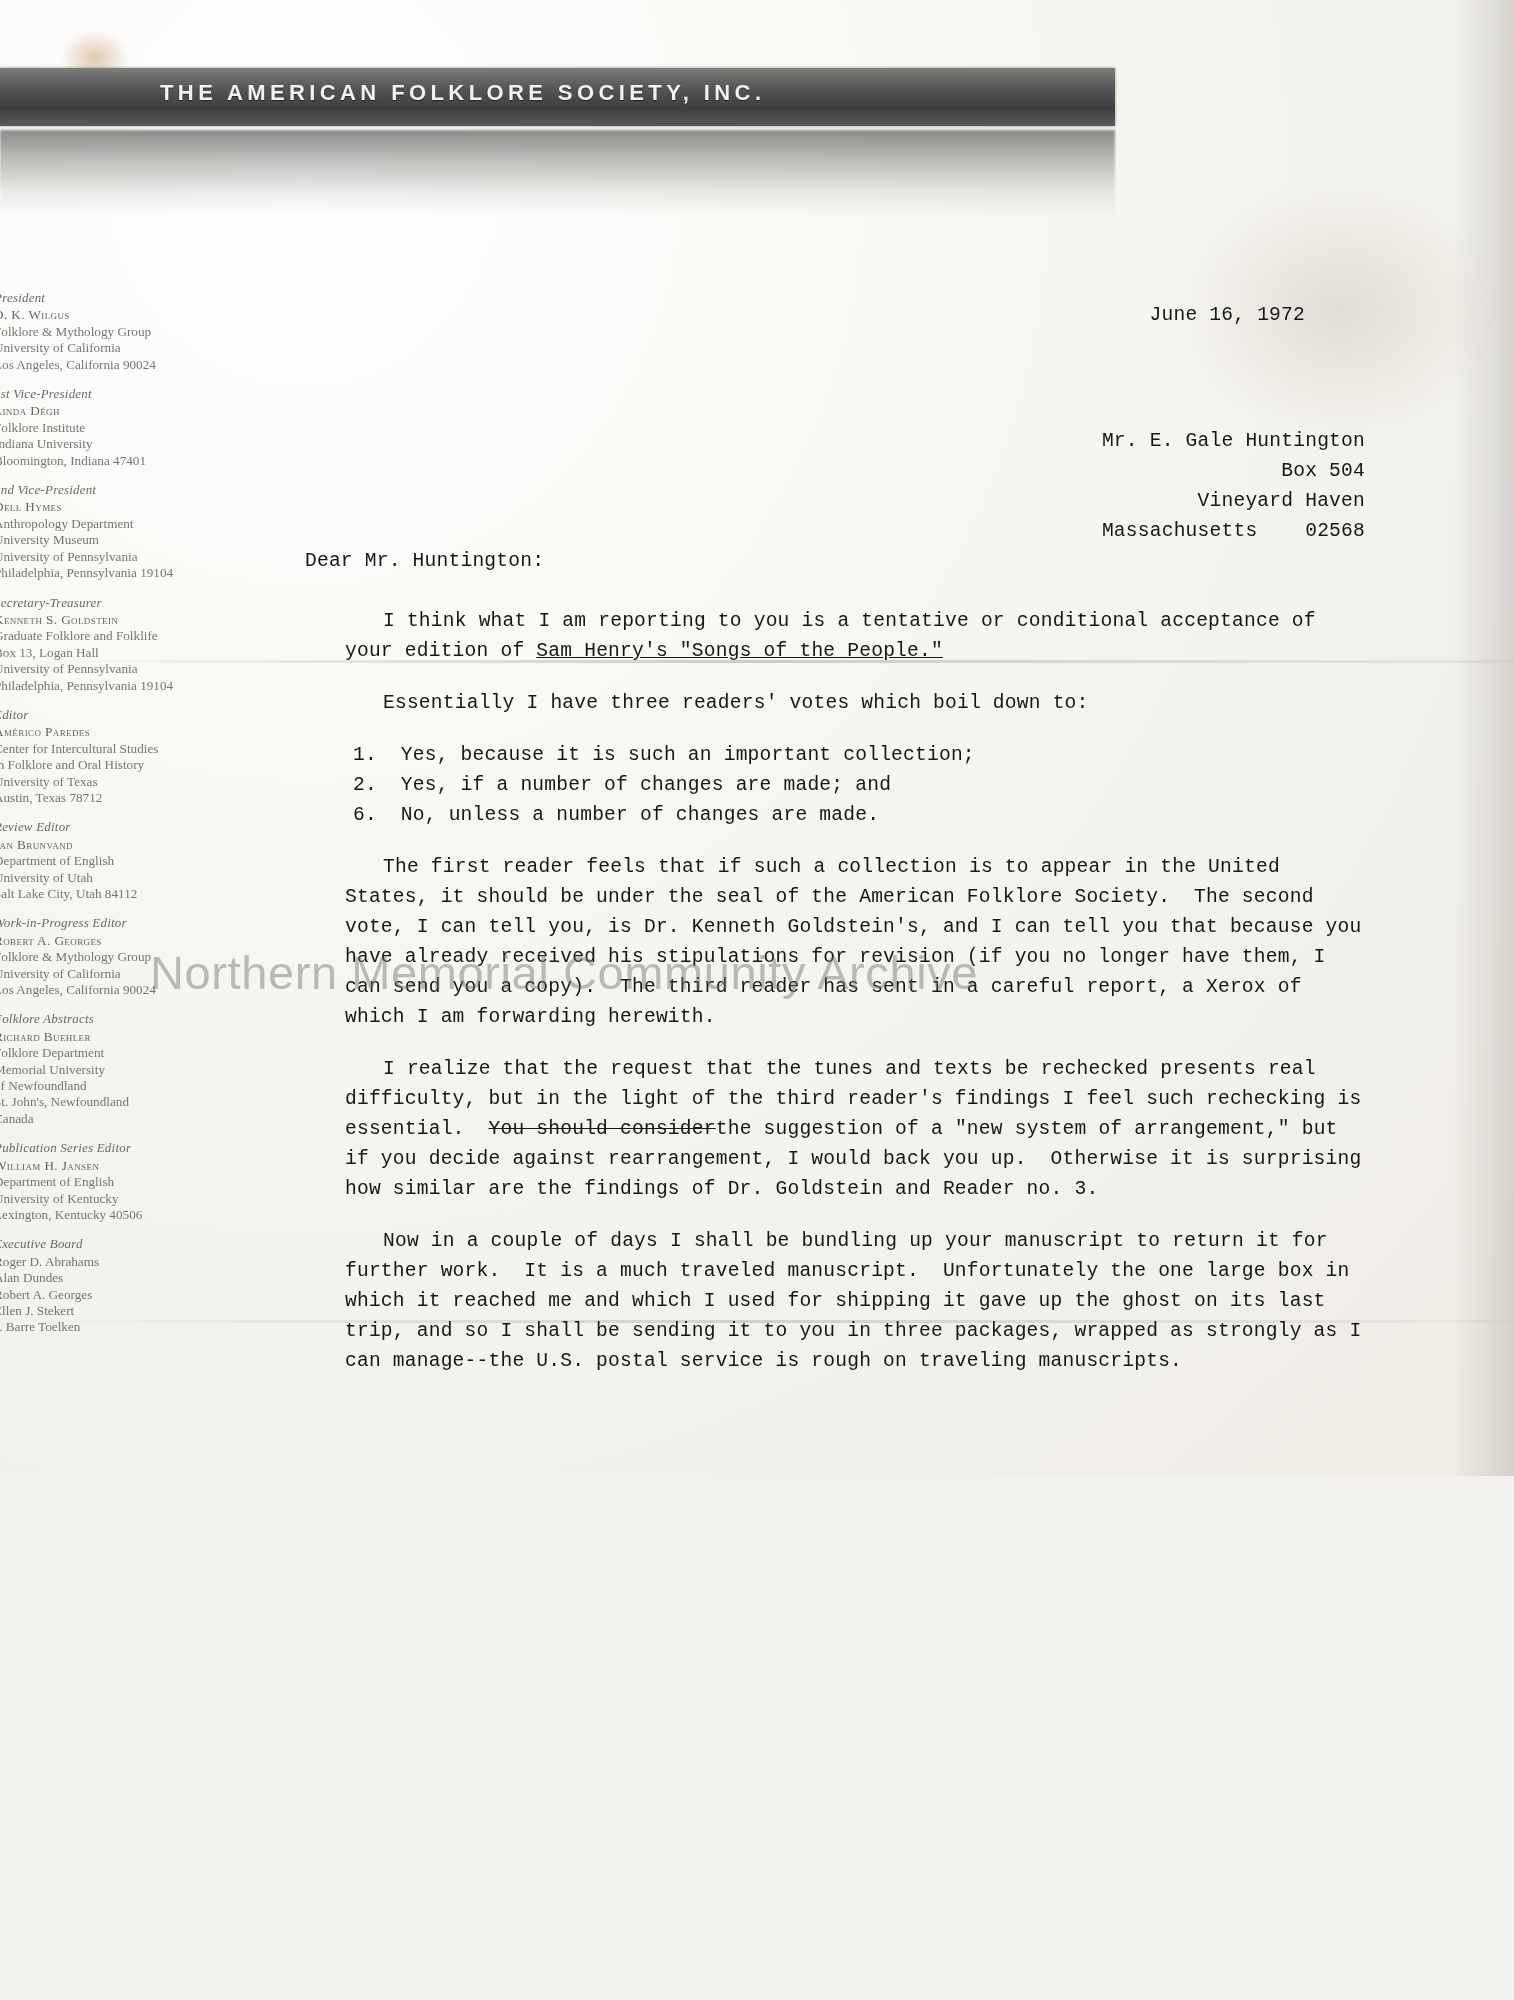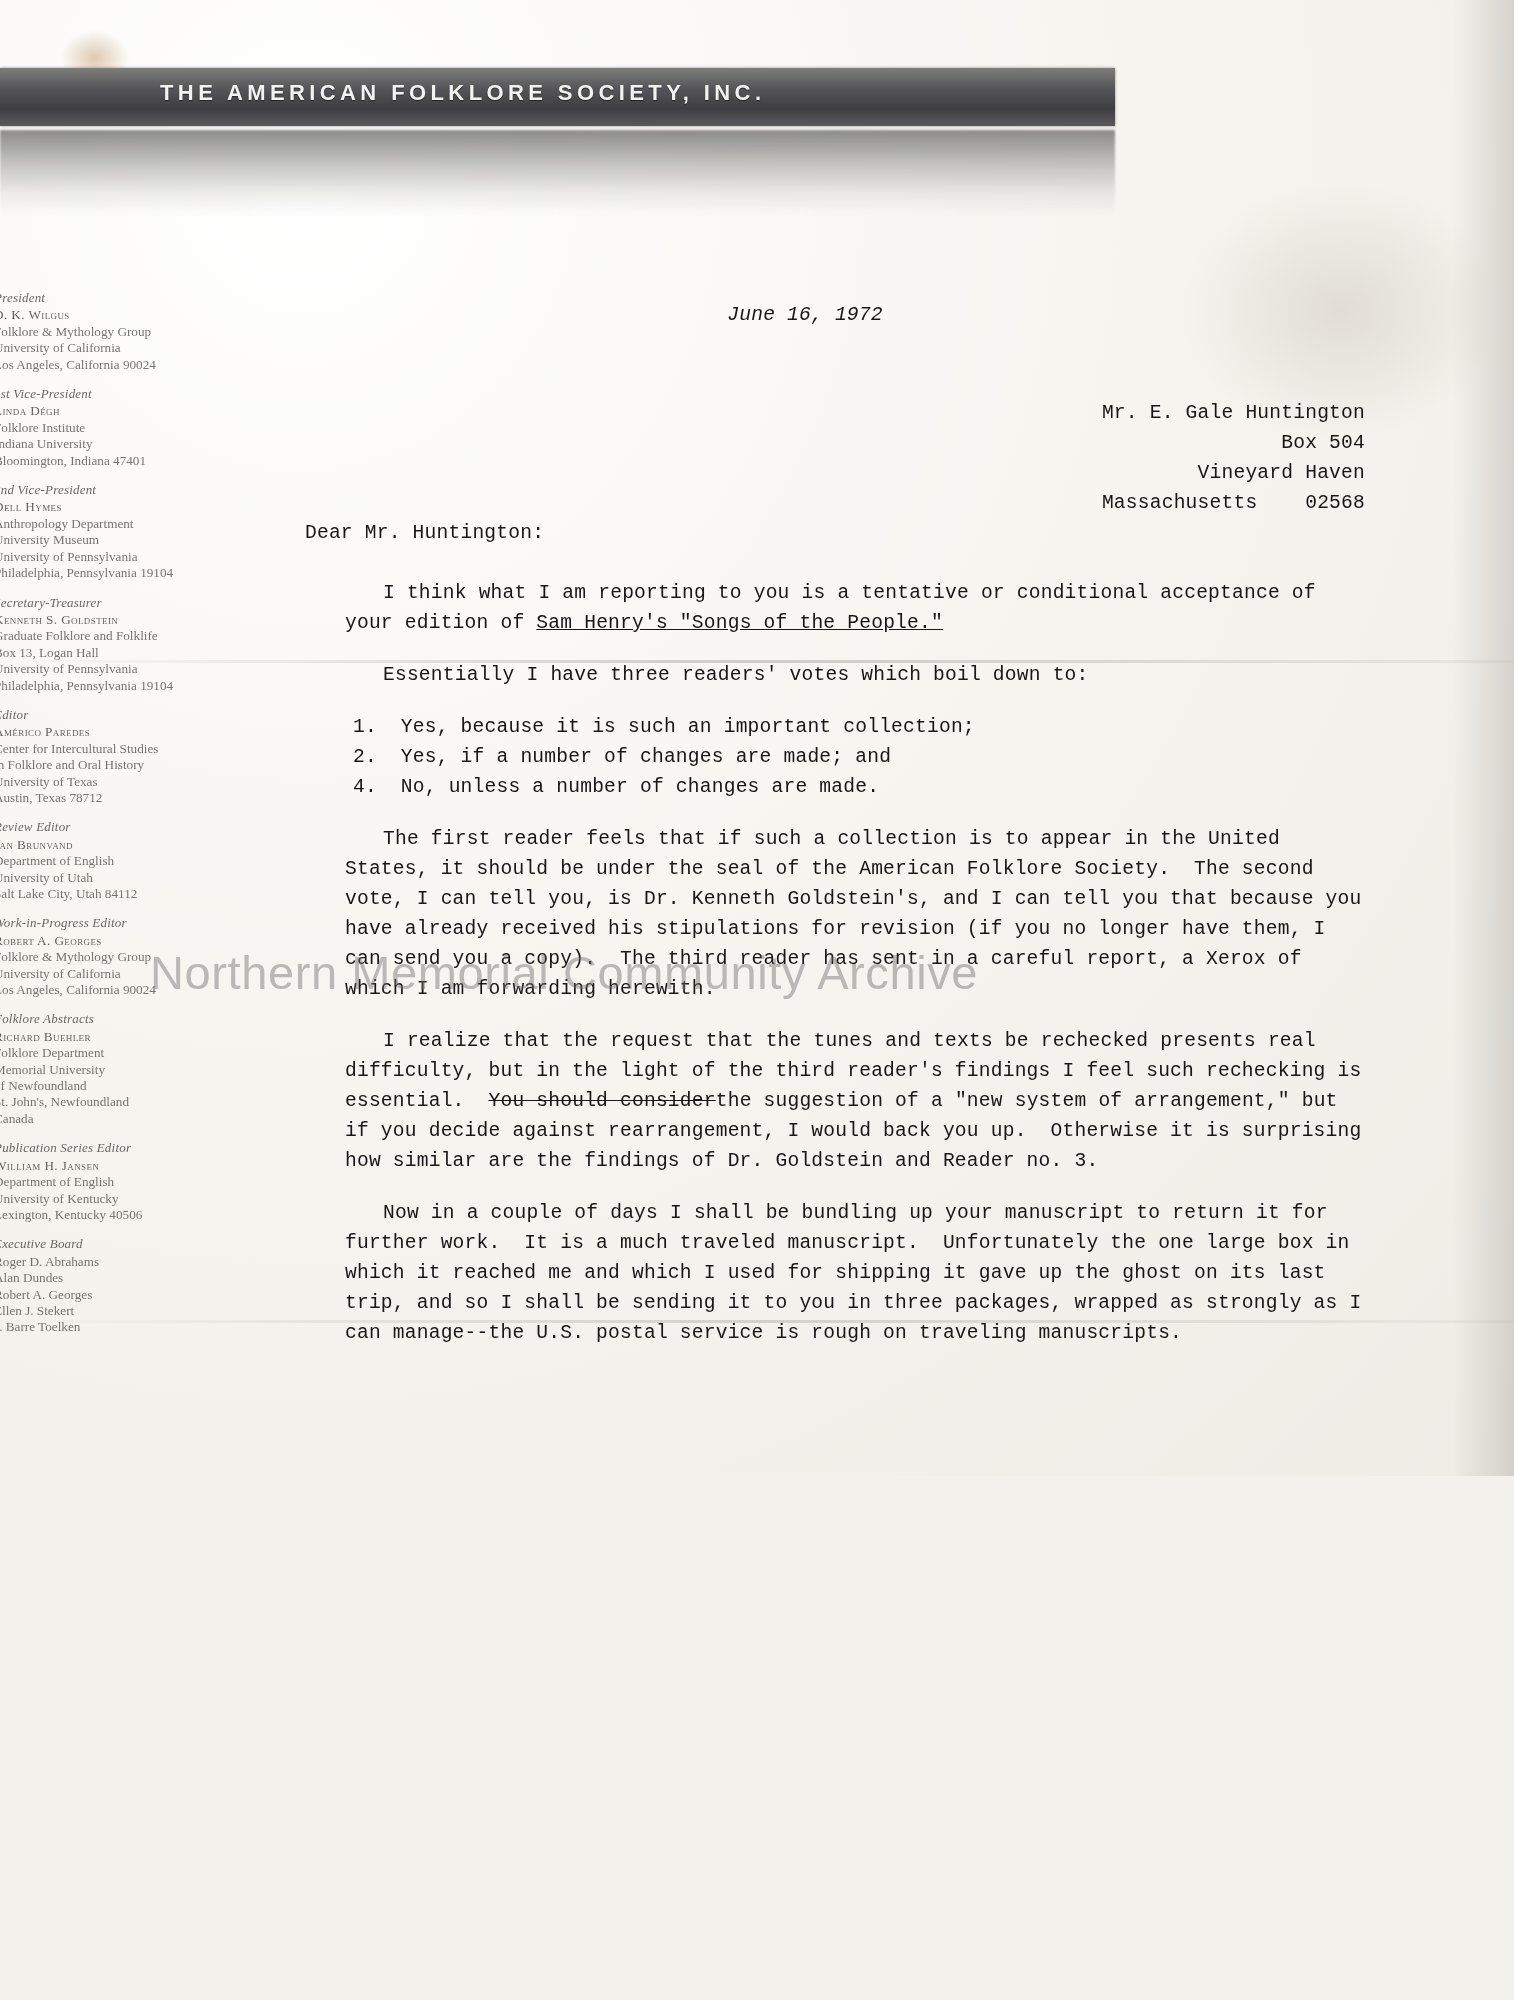--- a/index.html
+++ b/index.html
@@ -92,24 +92,23 @@
     left: 305px;
     top: 300px;
     width: 1060px;
     font-family: "Liberation Mono", monospace;
     font-size: 19.6px;
     line-height: 30px;
     color: #171717;
     letter-spacing: .2px;
   }
   #date {
-    text-align: center;
+    text-align: right;
     padding-right: 60px;
-    margin-bottom: 68px;
-    font-style: italic;
+    margin-bottom: 96px;
   }
   #addressee { white-space: pre; text-align: right; }
   #salutation { margin-bottom: 30px; }
   .para {
     margin-bottom: 22px;
     text-indent: 0;
     white-space: pre-wrap;
   }
   .indent { text-indent: 38px; margin-left: 40px; }
   .underline-title { text-decoration: underline; }
@@ -233,21 +232,21 @@
 Massachusetts    02568</div>
     <div id="salutation">Dear Mr. Huntington:</div>
 
     <div class="para indent"><span>I think what I am reporting to you is a tentative or conditional acceptance of your edition of </span><span class="underline-title">Sam Henry's "Songs of the People."</span></div>
 
     <div class="para indent">Essentially I have three readers' votes which boil down to:</div>
 
     <div class="numlist">
       <div>1.  Yes, because it is such an important collection;</div>
       <div>2.  Yes, if a number of changes are made; and</div>
-      <div>4.  No, unless a number of changes are made.</div>
+      <div>6.  No, unless a number of changes are made.</div>
     </div>
 
     <div class="para indent">The first reader feels that if such a collection is to appear in the United States, it should be under the seal of the American Folklore Society.  The second vote, I can tell you, is Dr. Kenneth Goldstein's, and I can tell you that because you have already received his stipulations for revision (if you no longer have them, I can send you a copy).  The third reader has sent in a careful report, a Xerox of which I am forwarding herewith.</div>
 
     <div class="para indent"><span>I realize that the request that the tunes and texts be rechecked presents real difficulty, but in the light of the third reader's findings I feel such rechecking is essential.  </span><span class="strike">You should consider</span><span>the suggestion of a "new system of arrangement," but if you decide against rearrangement, I would back you up.  Otherwise it is surprising how similar are the findings of Dr. Goldstein and Reader no. 3.</span></div>
 
     <div class="para indent">Now in a couple of days I shall be bundling up your manuscript to return it for further work.  It is a much traveled manuscript.  Unfortunately the one large box in which it reached me and which I used for shipping it gave up the ghost on its last trip, and so I shall be sending it to you in three packages, wrapped as strongly as I can manage--the U.S. postal service is rough on traveling manuscripts.</div>
   </div>
 
   <div id="watermark">Northern Memorial Community Archive</div>

